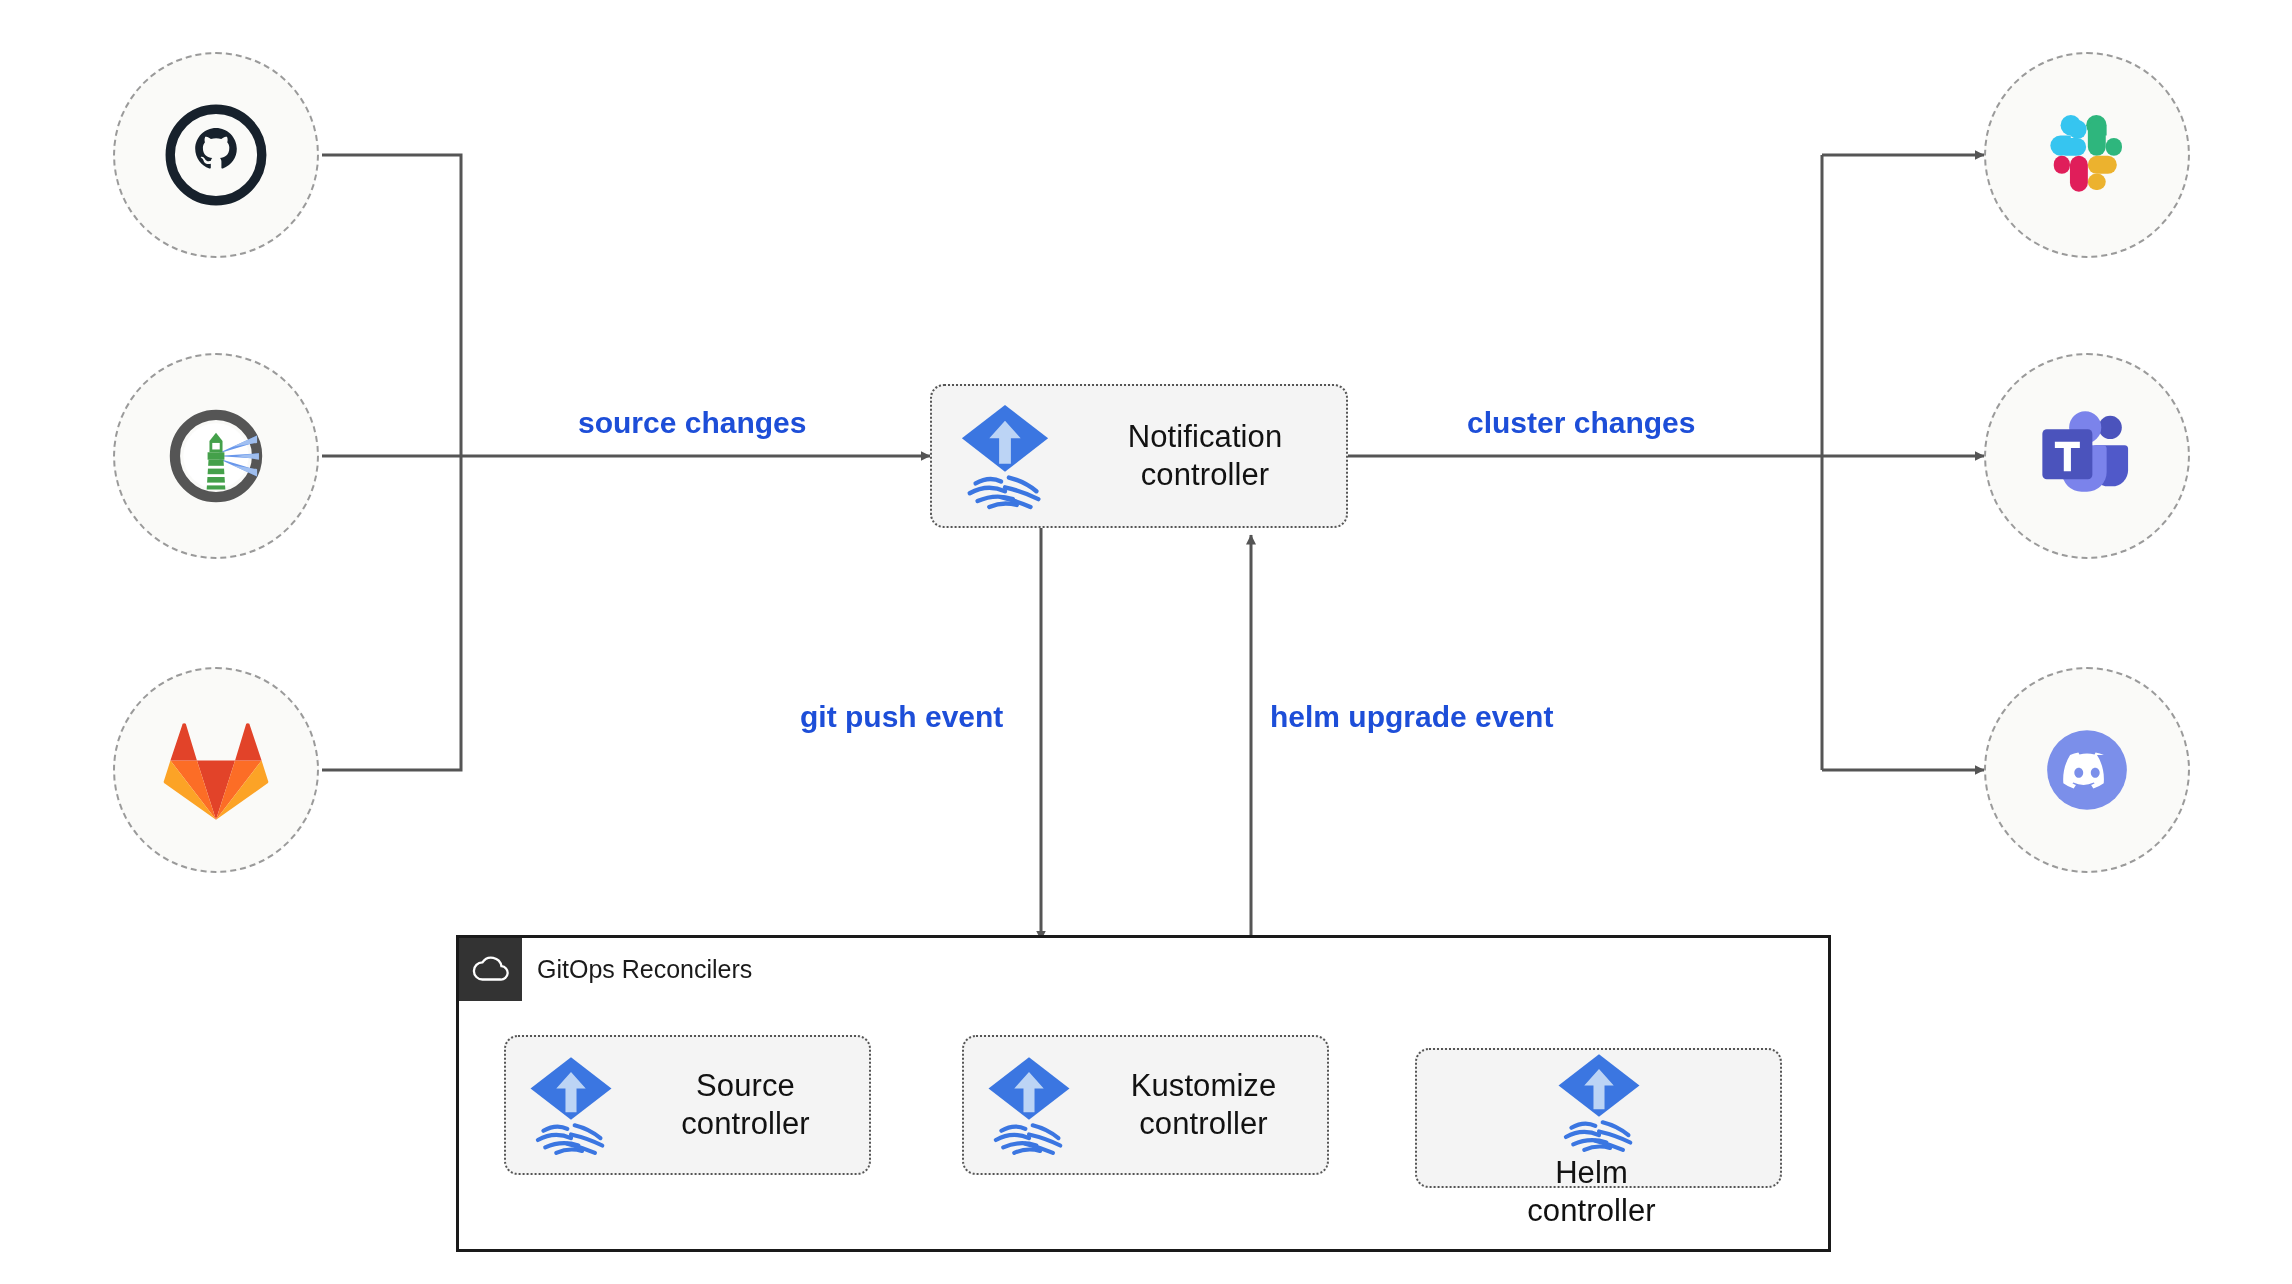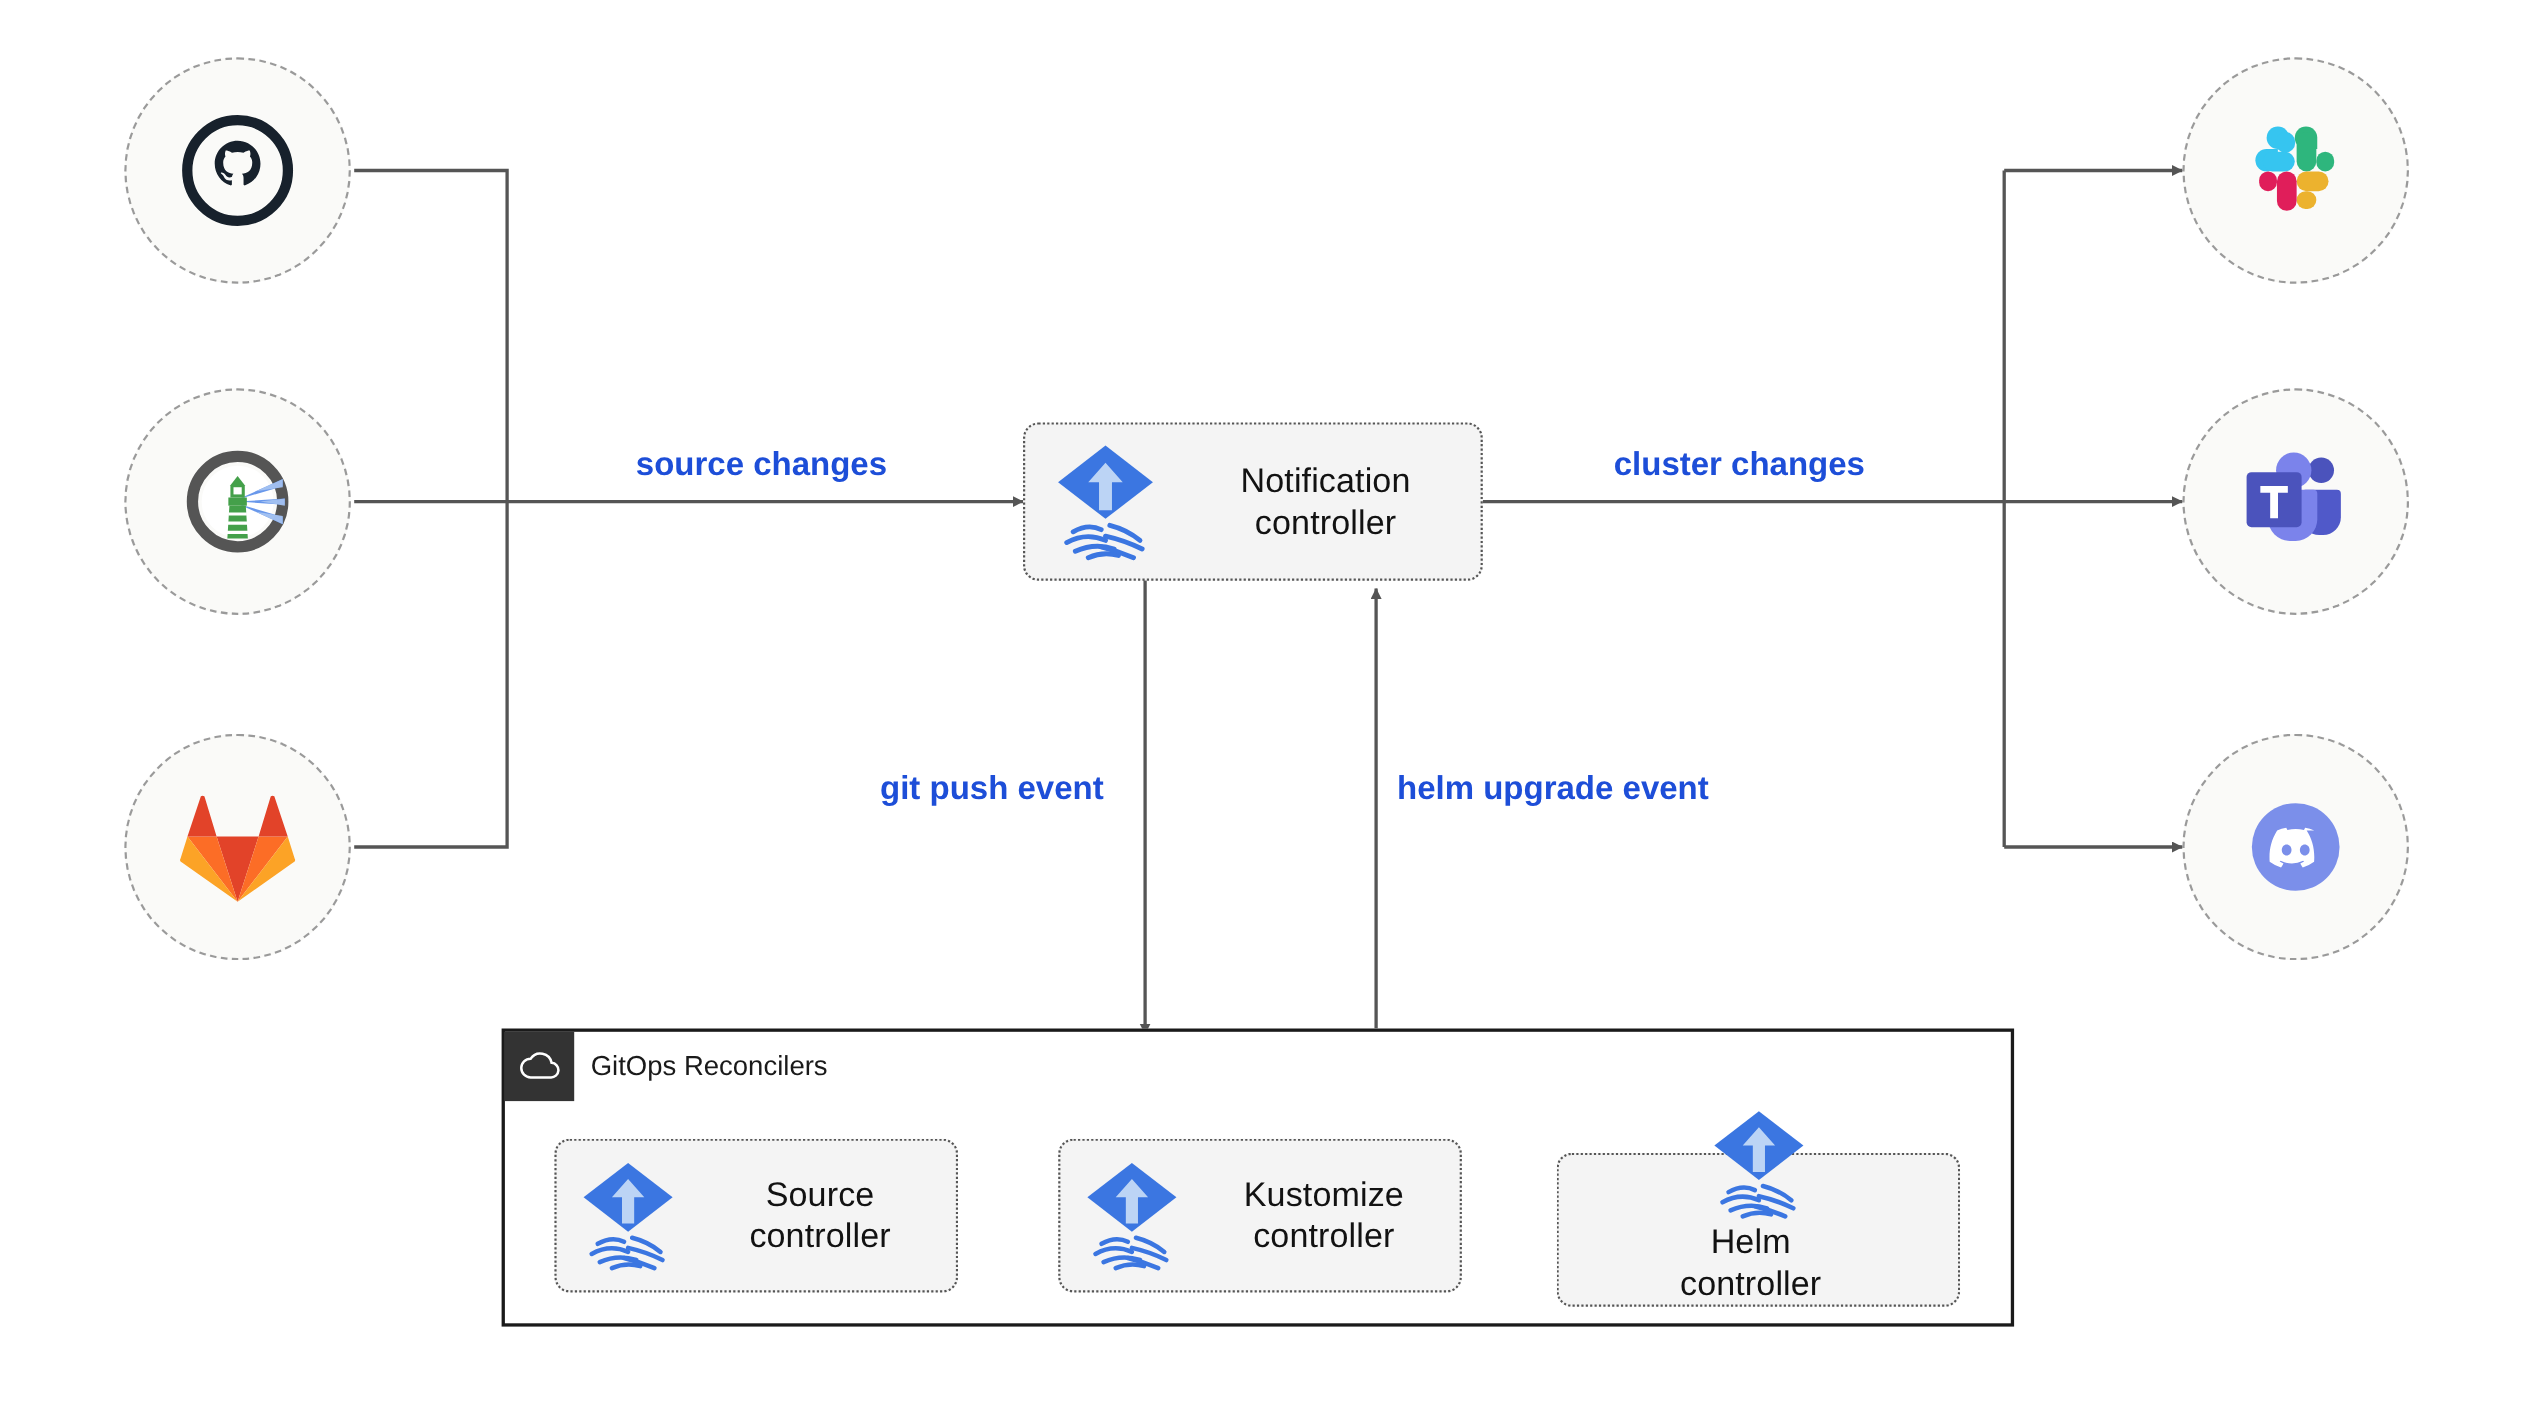--- a/index.html
+++ b/index.html
@@ -45,21 +45,21 @@
   
   .card {
     position: absolute;
     box-sizing: border-box;
     background: #f4f4f4;
     border: 2px dotted #555555;
     border-radius: 14px;
     display: flex;
     flex-direction: row;
     align-items: center;
-    justify-content: flex-end;
+    justify-content: flex-start;
   }
   .card .card-logo {
     flex: 0 0 auto;
     display: flex;
     align-items: center;
     justify-content: center;
   }
   .card .card-label {
     flex: 1 1 auto;
     text-align: center;
@@ -80,21 +80,21 @@
     white-space: nowrap;
     font-weight: bold;
   }
 
   
   #gitops-container {
     position: absolute;
     left: 456px;
     top: 935px;
     width: 1375px;
-    height: 271px;
+    height: 317px;
     box-sizing: border-box;
     border: 3px solid #1a1a1a;
     background: #ffffff;
   }
   #gitops-badge {
     position: absolute;
     left: 0;
     top: 0;
     width: 63px;
     height: 63px;

